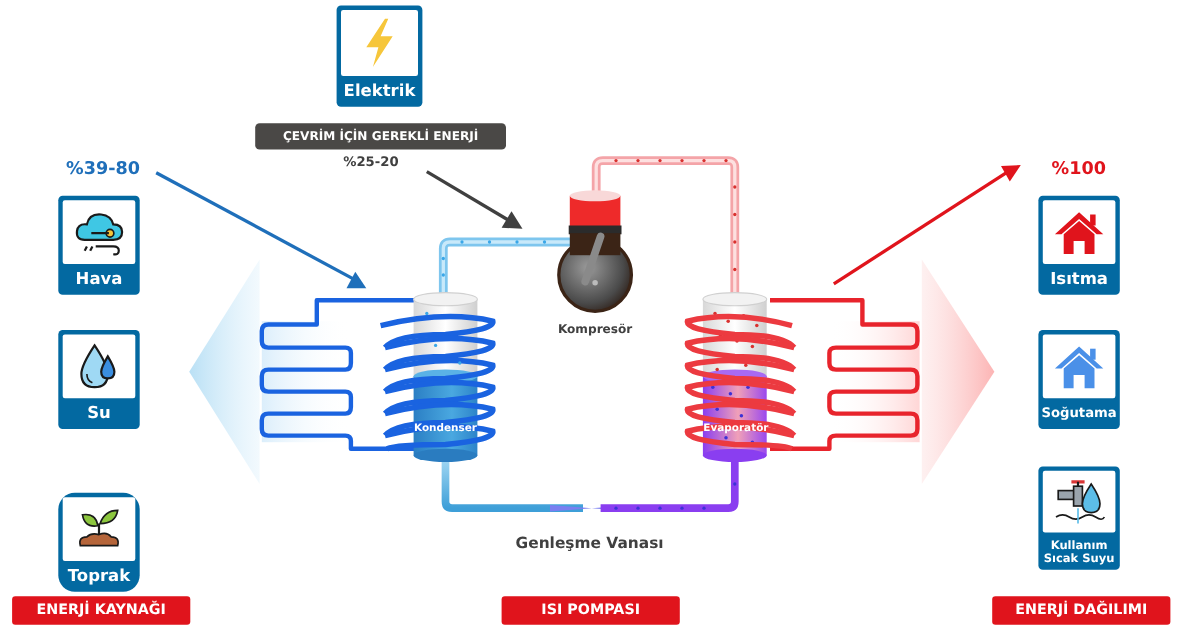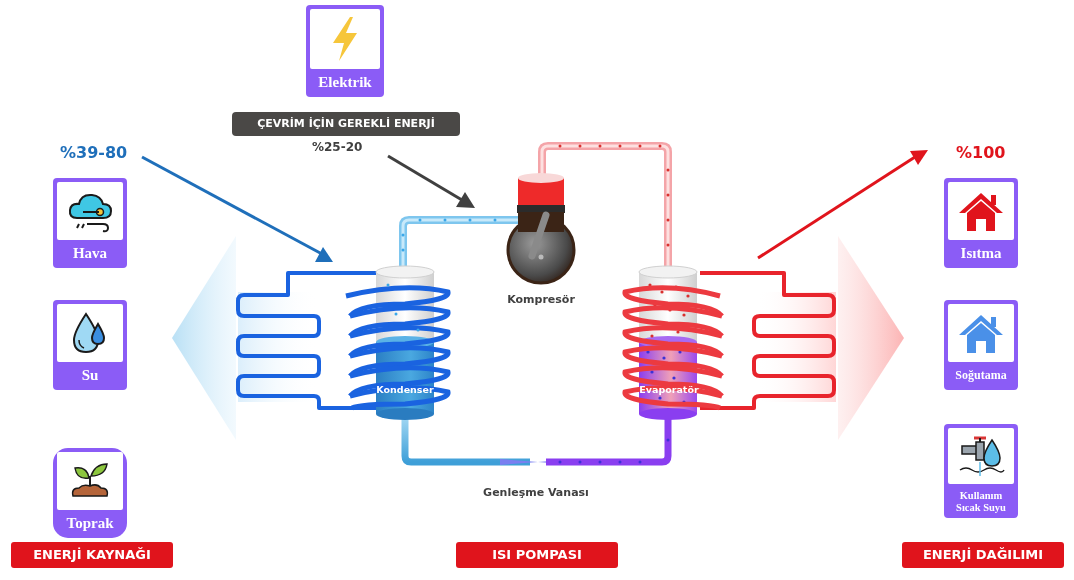--- a/index.html
+++ b/index.html
@@ -1,17 +1,17 @@
 <!DOCTYPE html>
 <html><head>
 <meta charset="utf-8">
 <style>
   html, body { margin:0; padding:0; background:#ffffff; }
   body { width:1074px; height:580px; position:relative; overflow:hidden; font-family:"DejaVu Sans", "Liberation Sans", sans-serif; }
-  .tile { position:absolute; width:74px; height:90px; background:#8b5cf6; border-radius:4px;font-family:Liberation Serif, serif; }
+  .tile { position:absolute; width:74px; height:90px; background:#0369a1; border-radius:4px; }
   .tile .face { position:absolute; left:4px; top:4px; width:66px; height:58px; background:#fff; border-radius:2px; display:flex; align-items:center; justify-content:center; }
   .tile .lbl { position:absolute; left:0; right:0; bottom:3px; height:24px; color:#fff; font-weight:bold; font-size:15px; text-align:center; line-height:24px; }
   .tile .lbl.small { font-size:10.5px; line-height:12px; height:26px; bottom:2px; }
   .pct { position:absolute; font-weight:bold; font-size:16px; }
   .redbtn { position:absolute; height:26px; background:#e0141c; color:#fff; font-weight:bold; font-size:13px; text-align:center; line-height:26px; border-radius:3px; }
   .darkbadge { position:absolute; height:24px; background:#4a4846; color:#fff; font-weight:bold; font-size:11px; line-height:24px; text-align:center; border-radius:4px; }
   .plain { position:absolute; color:#404040; font-weight:bold; }
   .cyl-label { position:absolute; color:#fff; font-size:9.5px; font-weight:bold; text-align:center; }
   svg.diagram { position:absolute; left:0; top:0; }
 </style>
@@ -201,21 +201,21 @@
   </g>
   <g>
     <line x1="758" y1="258" x2="915" y2="157" stroke="#e0141c" stroke-width="3"></line>
     <polygon points="928,150 910,151 918,165" fill="#e0141c"></polygon>
   </g>
 </svg>
 
 <div class="cyl-label" style="left:376px;top:384px;width:58px;">Kondenser</div>
 <div class="cyl-label" style="left:639px;top:384px;width:60px;">Evaporatör</div>
 <div class="plain" style="left:498px;top:293px;width:86px;text-align:center;font-size:11px;">Kompresör</div>
-<div class="plain" style="left:440px;top:486px;width:192px;text-align:center;font-size:11px;">Genleşme Vanası</div>
+<div class="plain" style="left:440px;top:486px;width:192px;text-align:center;font-size:14px;">Genleşme Vanası</div>
 
 <div class="tile" style="left:306px;top:5px;width:78px;height:92px;">
   <div class="face" style="width:70px;height:60px;">
     <svg width="40" height="48" viewBox="0 0 40 48">
         <polygon points="25,2 8,28 19,28 14,46 32,18 21,18 28,2" fill="#f6c63b"></polygon>
       </svg>
   </div>
   <div class="lbl">Elektrik</div>
 </div>
 <div class="darkbadge" style="left:232px;top:112px;width:228px;">ÇEVRİM İÇİN GEREKLİ ENERJİ</div>

